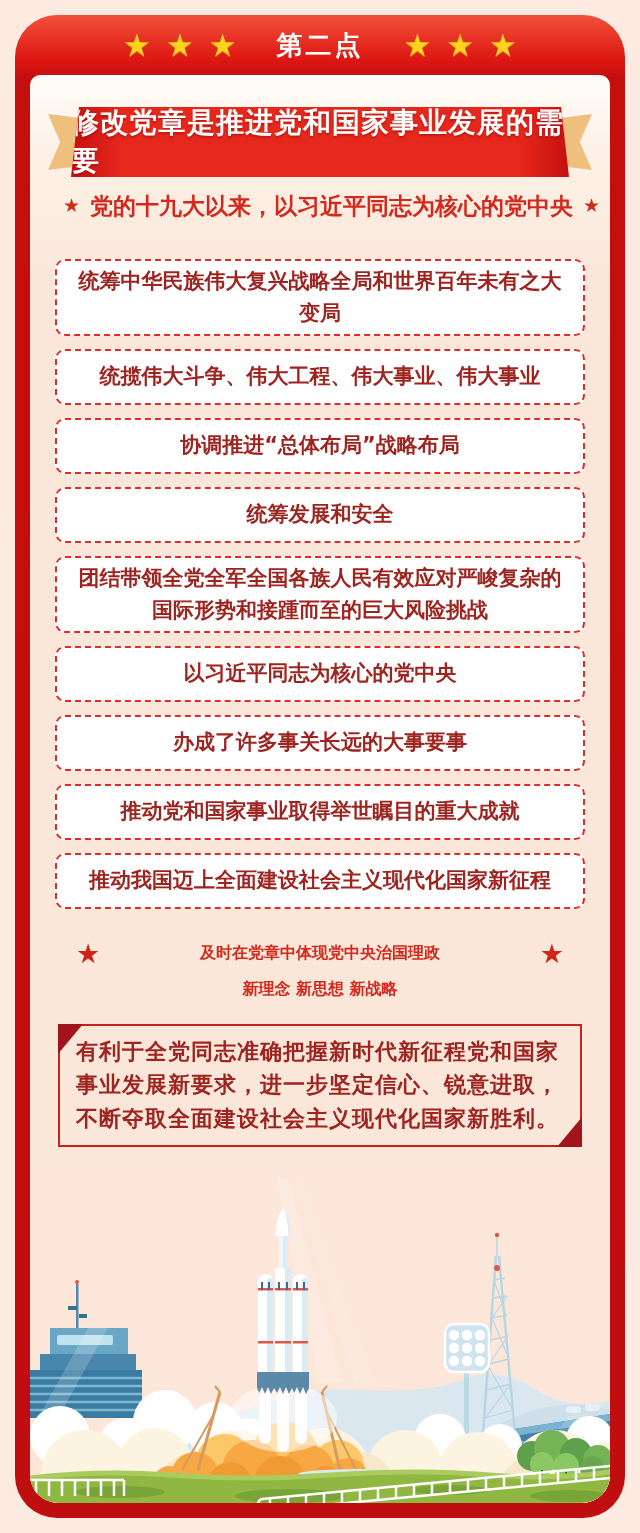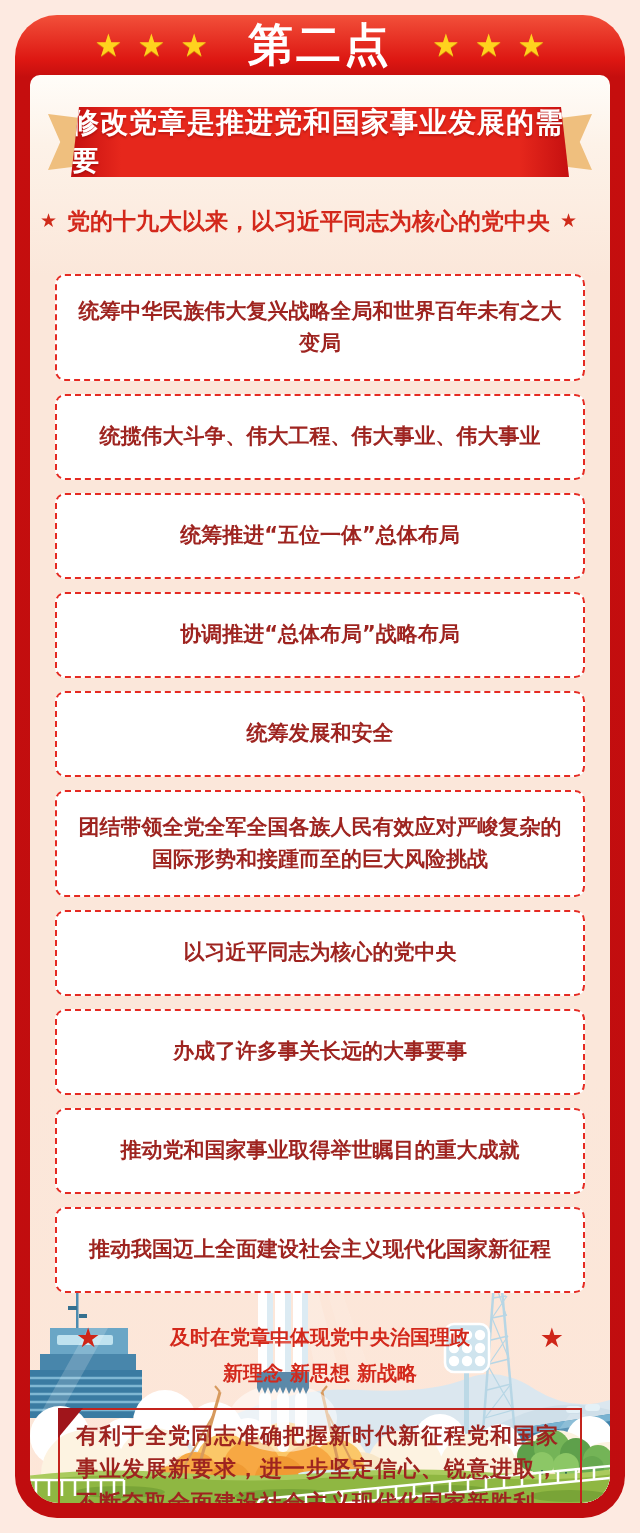--- a/index.html
+++ b/index.html
@@ -7,53 +7,53 @@
   .page{position:relative;width:640px;height:1533px;}
 
   
   .card{position:absolute;left:15px;top:15px;width:610px;height:1503px;border-radius:42px;
         background:linear-gradient(180deg,#f2503a 0%,#dd1712 45px,#c50e0e 62px,#c00d0f 100%);}
 
   
   .card-header{height:60px;display:flex;align-items:center;justify-content:center;gap:34px;}
   .star-group{display:flex;gap:15px;}
   .gold-star{color:#ffd21e;font-size:31px;line-height:1;text-shadow:0 1px 0 #d8860a;}
-  .header-title{color:#ffffff;font-size:45px;font-weight:bold;letter-spacing:3px;margin:3px 6px;}
+  .header-title{color:#ffffff;font-size:26px;font-weight:bold;letter-spacing:3px;margin:3px 6px;}
 
   
   .inner{position:absolute;left:15px;right:15px;top:60px;bottom:15px;overflow:hidden;
          border-radius:10px 10px 28px 28px;
          background:linear-gradient(180deg,#fffdf9 0%,#fdf2e8 70px,#fbe7da 200px,#fbe7da 1000px,#fde6d8 100%);}
   .content{position:relative;z-index:2;}
 
   
   .ribbon-wrap{position:relative;margin:32px 18px 0;height:70px;}
   .ribbon-tail{position:absolute;top:7px;width:36px;height:56px;background:#efbf7e;}
   .ribbon-tail.left{left:0;clip-path:polygon(0 0,100% 8%,100% 92%,0 100%,34% 50%);}
   .ribbon-tail.right{right:0;clip-path:polygon(100% 0,0 8%,0 92%,100% 100%,66% 50%);}
   .ribbon-band{position:absolute;left:23px;right:23px;top:0;bottom:0;
                background:linear-gradient(90deg,#c51010 0%,#e6271c 10%,#e6271c 90%,#c51010 100%);
                clip-path:polygon(1.6% 0,98.4% 0,100% 100%,0 100%);
                display:flex;align-items:center;justify-content:center;}
   .ribbon-band span{color:#ffffff;font-size:28px;font-weight:bold;letter-spacing:1px;text-shadow:0 2px 2px rgba(120,0,0,.35);}
 
   
-  .lead{margin-top:25px;text-align:left;color:#d3281b;font-weight:bold;font-size:23px;line-height:36px;}
+  .lead{margin-top:10px;text-align:right;color:#d3281b;font-weight:bold;font-size:23px;line-height:36px;}
   .lead .mini-star{font-size:19px;color:#cf2a1a;margin:0 10px;vertical-align:2px;}
 
   
   .items{margin:35px 25px 0;display:flex;flex-direction:column;gap:13px;}
   .item{background:#ffffff;border:2px dashed #e52a22;border-radius:10px;min-height:42px;
-        display:flex;align-items:center;justify-content:center;padding:20px 14px;
+        display:flex;align-items:center;justify-content:center;padding:5px 14px;
         color:#9e2420;font-weight:bold;font-size:21px;line-height:1.5;text-align:center;}
 
   
   .summary{margin:26px 0 0;padding:0 46px;display:flex;justify-content:space-between;align-items:flex-start;}
   .summary .flank-star{color:#cf2518;font-size:27px;line-height:1;padding-top:5px;}
-  .summary-text{color:#d3281b;font-weight:bold;font-size:20px;line-height:36px;text-align:center;}
+  .summary-text{color:#d3281b;font-weight:bold;font-size:16px;line-height:36px;text-align:center;}
 
   
   .conclusion{position:relative;margin:17px 28px 0;border:2px solid #c3241d;
               padding:9px 16px 10px;color:#9e2420;font-weight:bold;font-size:22px;
               line-height:1.52;letter-spacing:1px;}
   .conclusion::before{content:"";position:absolute;left:-2px;top:-2px;width:0;height:0;
               border-top:30px solid #a0151b;border-right:25px solid transparent;}
   .conclusion::after{content:"";position:absolute;right:-2px;bottom:-2px;width:0;height:0;
               border-bottom:30px solid #a0151b;border-left:25px solid transparent;}
 
@@ -276,23 +276,20 @@
         </div>
 
         <div class="items">
             <div class="item">
               <span>统筹中华民族伟大复兴战略全局和世界百年未有之大变局</span>
             </div>
             <div class="item">
               <span>统揽伟大斗争、伟大工程、伟大事业、伟大事业</span>
             </div>
             <div class="item">
-              <span>统筹推进“五位一体”总体布局</span>
-            </div>
-            <div class="item">
               <span>协调推进“总体布局”战略布局</span>
             </div>
             <div class="item">
               <span>统筹发展和安全</span>
             </div>
             <div class="item">
               <span>团结带领全党全军全国各族人民有效应对严峻复杂的国际形势和接踵而至的巨大风险挑战</span>
             </div>
             <div class="item">
               <span>以习近平同志为核心的党中央</span>

